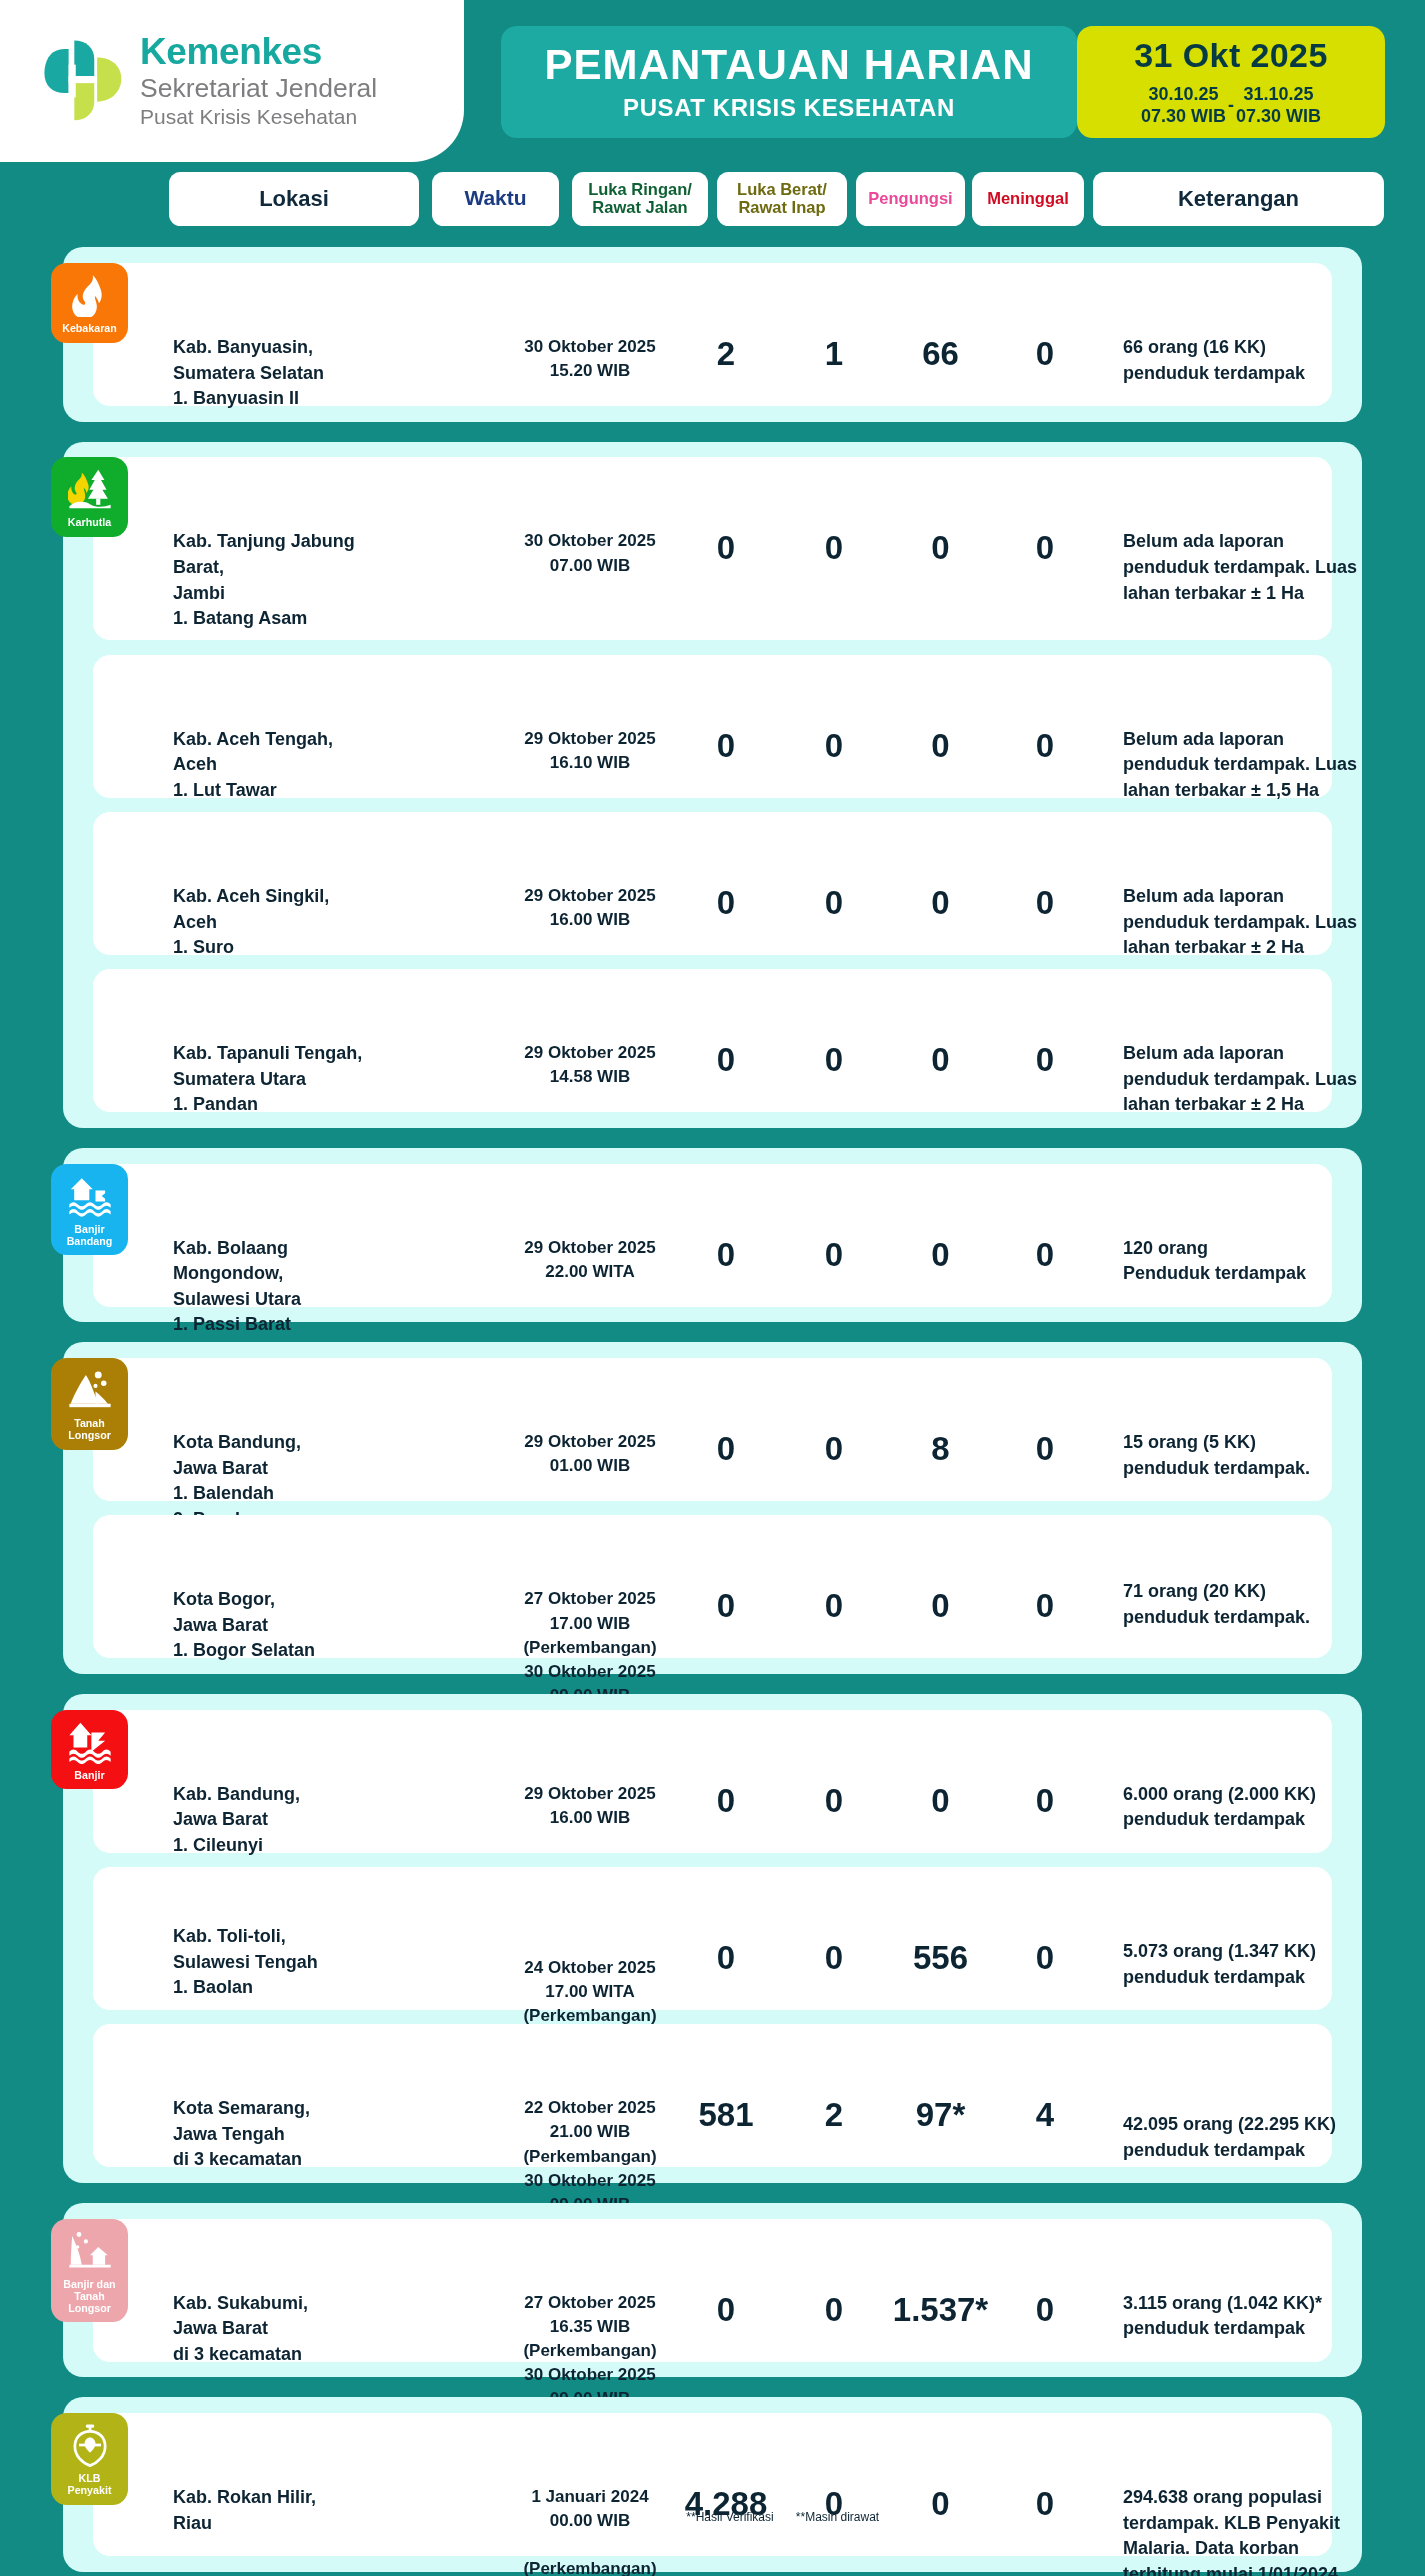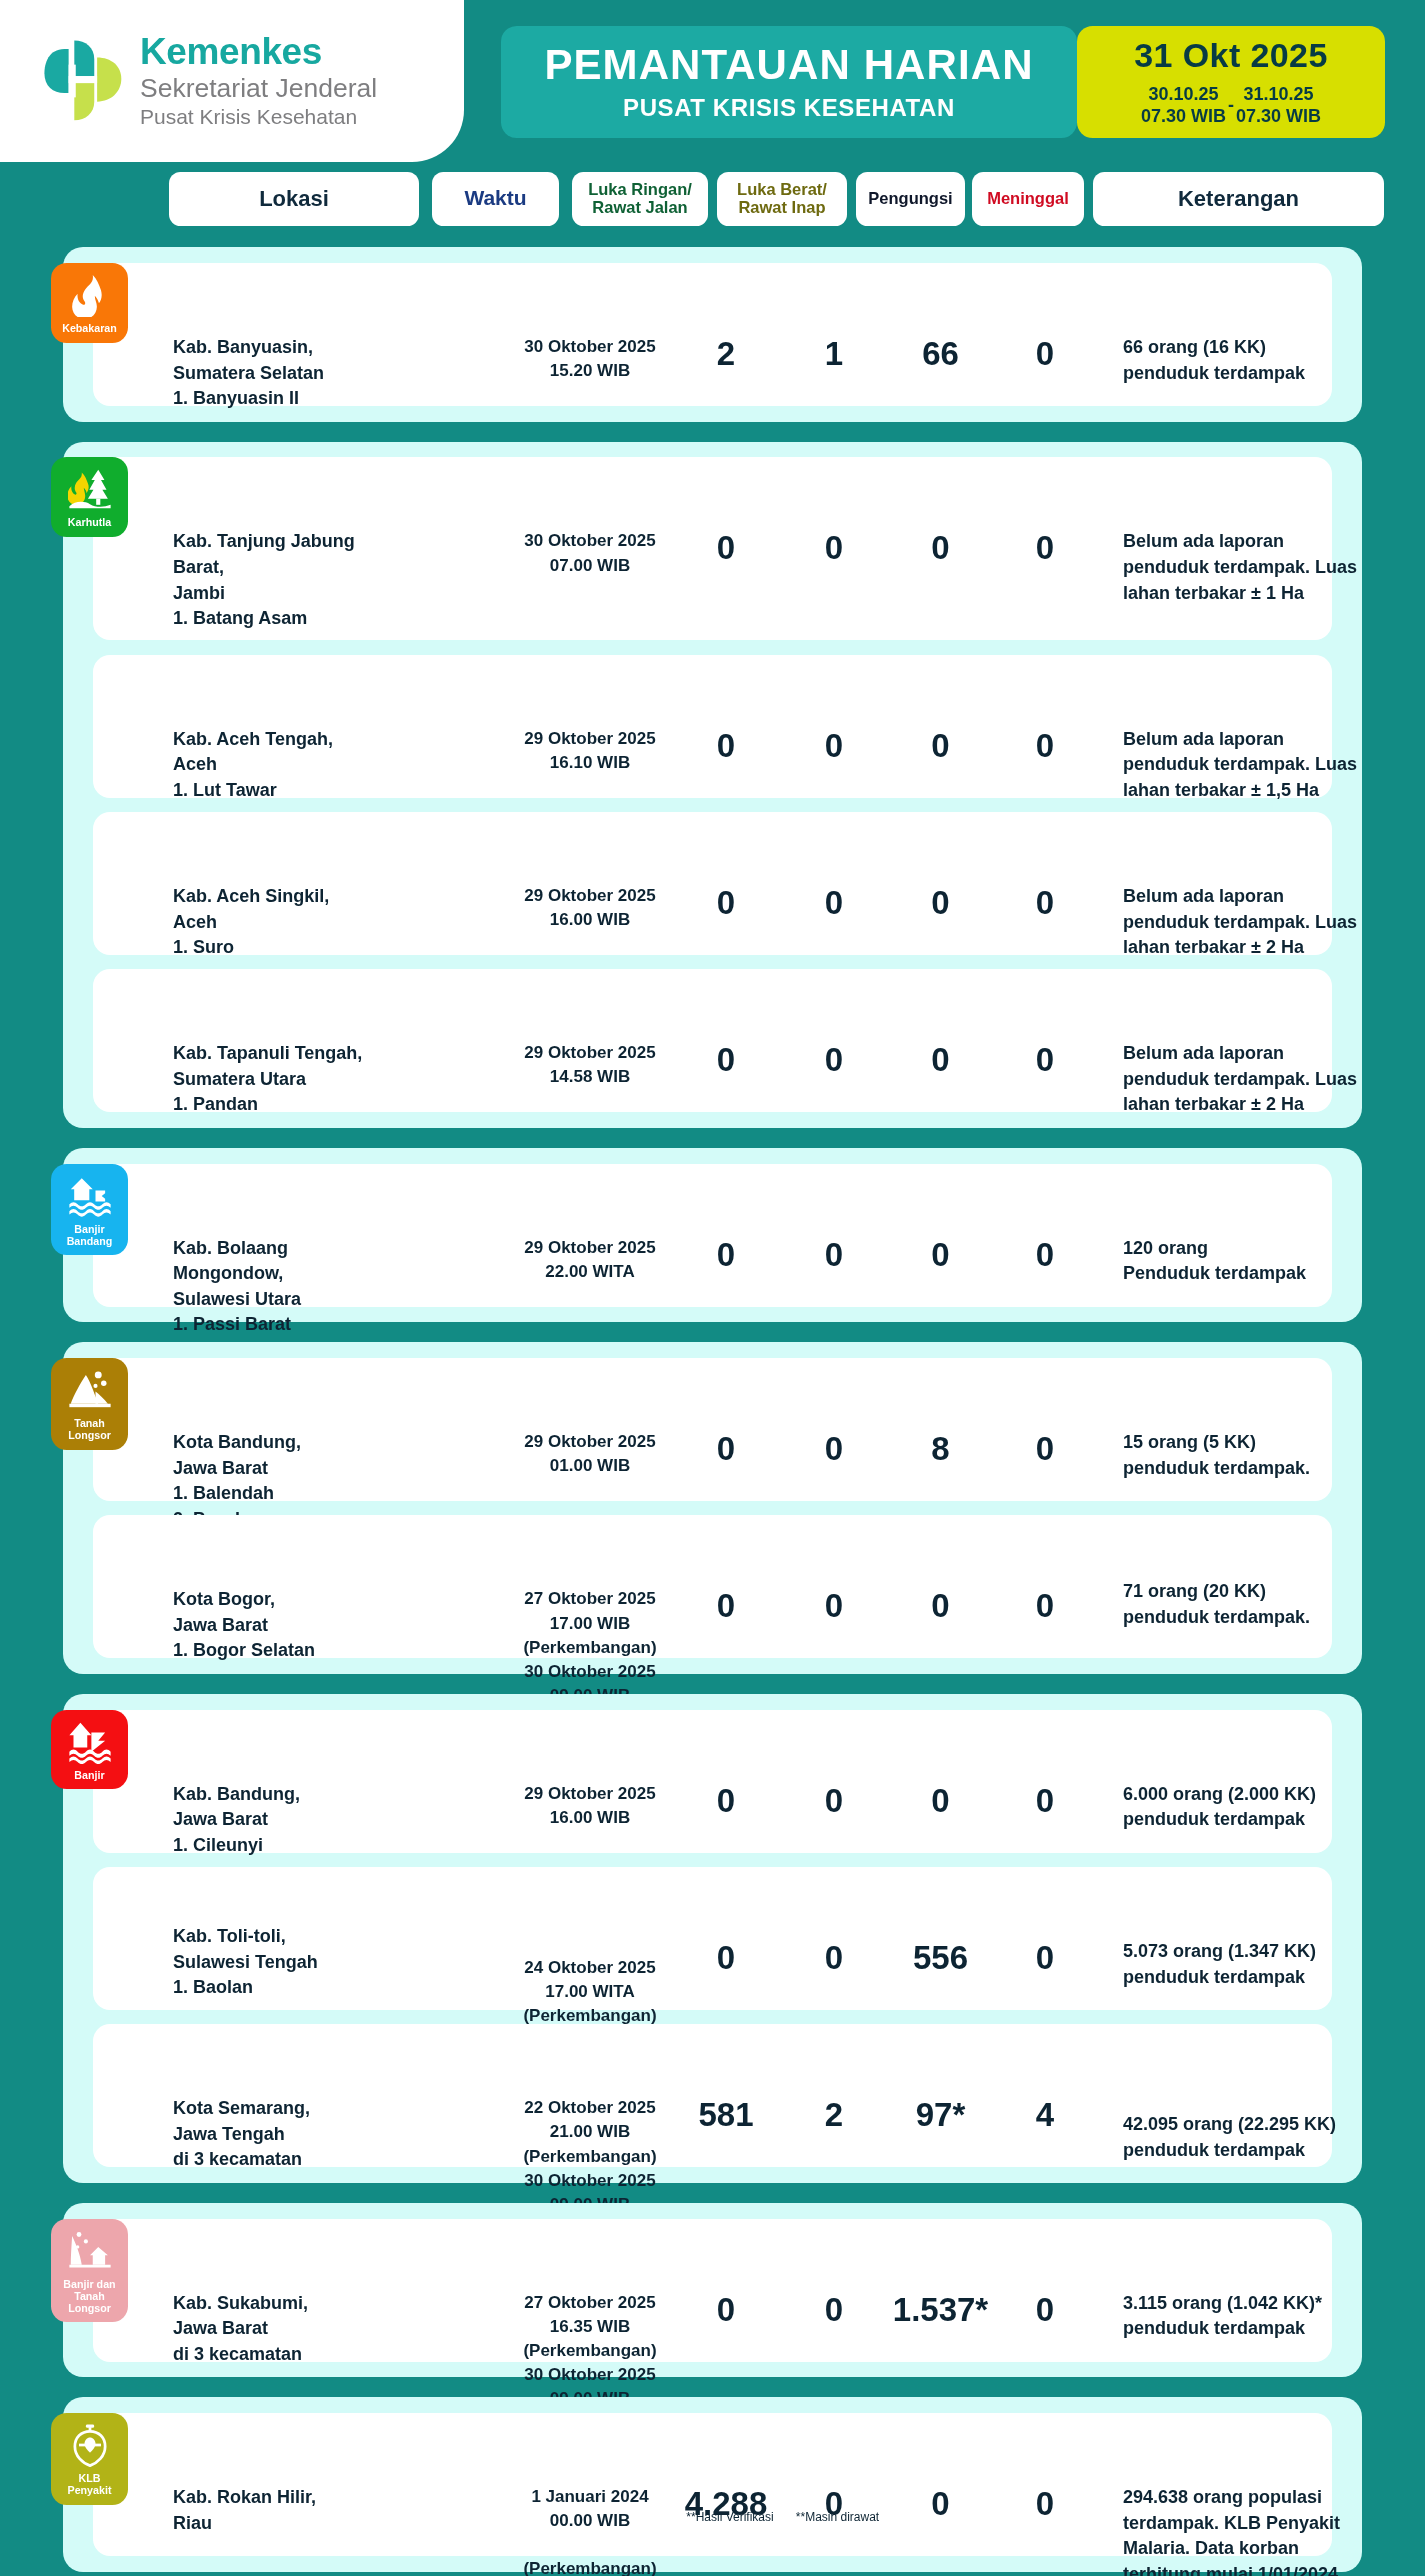--- a/index.html
+++ b/index.html
@@ -89,21 +89,21 @@
     display: flex; align-items: center; justify-content: center;
     text-align: center;
     font-weight: bold;
     line-height: 1.08;
     padding: 0 5.7px;
   }
   .chip-lokasi   { left: 169px; width: 250px; font-size: 22px; color: #102a3c; }
   .chip-waktu    { left: 432px; width: 127px; font-size: 21px; color: #1b3b82; }
   .chip-lr       { left: 572px; width: 136px; font-size: 16.5px; color: #0f6135; }
   .chip-lb       { left: 717px; width: 130px; font-size: 16.5px; color: #6e6a10; }
-  .chip-peng     { left: 856px; width: 109px; font-size: 16.5px; color: #0f172a; }
+  .chip-peng     { left: 856px; width: 109px; font-size: 16.5px; color: #ec4899; }
   .chip-mening   { left: 972px; width: 112px; font-size: 16.5px; color: #d00b22; }
   .chip-ket      { left: 1093px; width: 291px; font-size: 22px; color: #102a3c; }
 
   
   .section {
     position: relative;
     margin: 0 63px 20px 63px;
     background: #d4fbf8;
     border-radius: 20px;
     padding: 15.7px 0;

